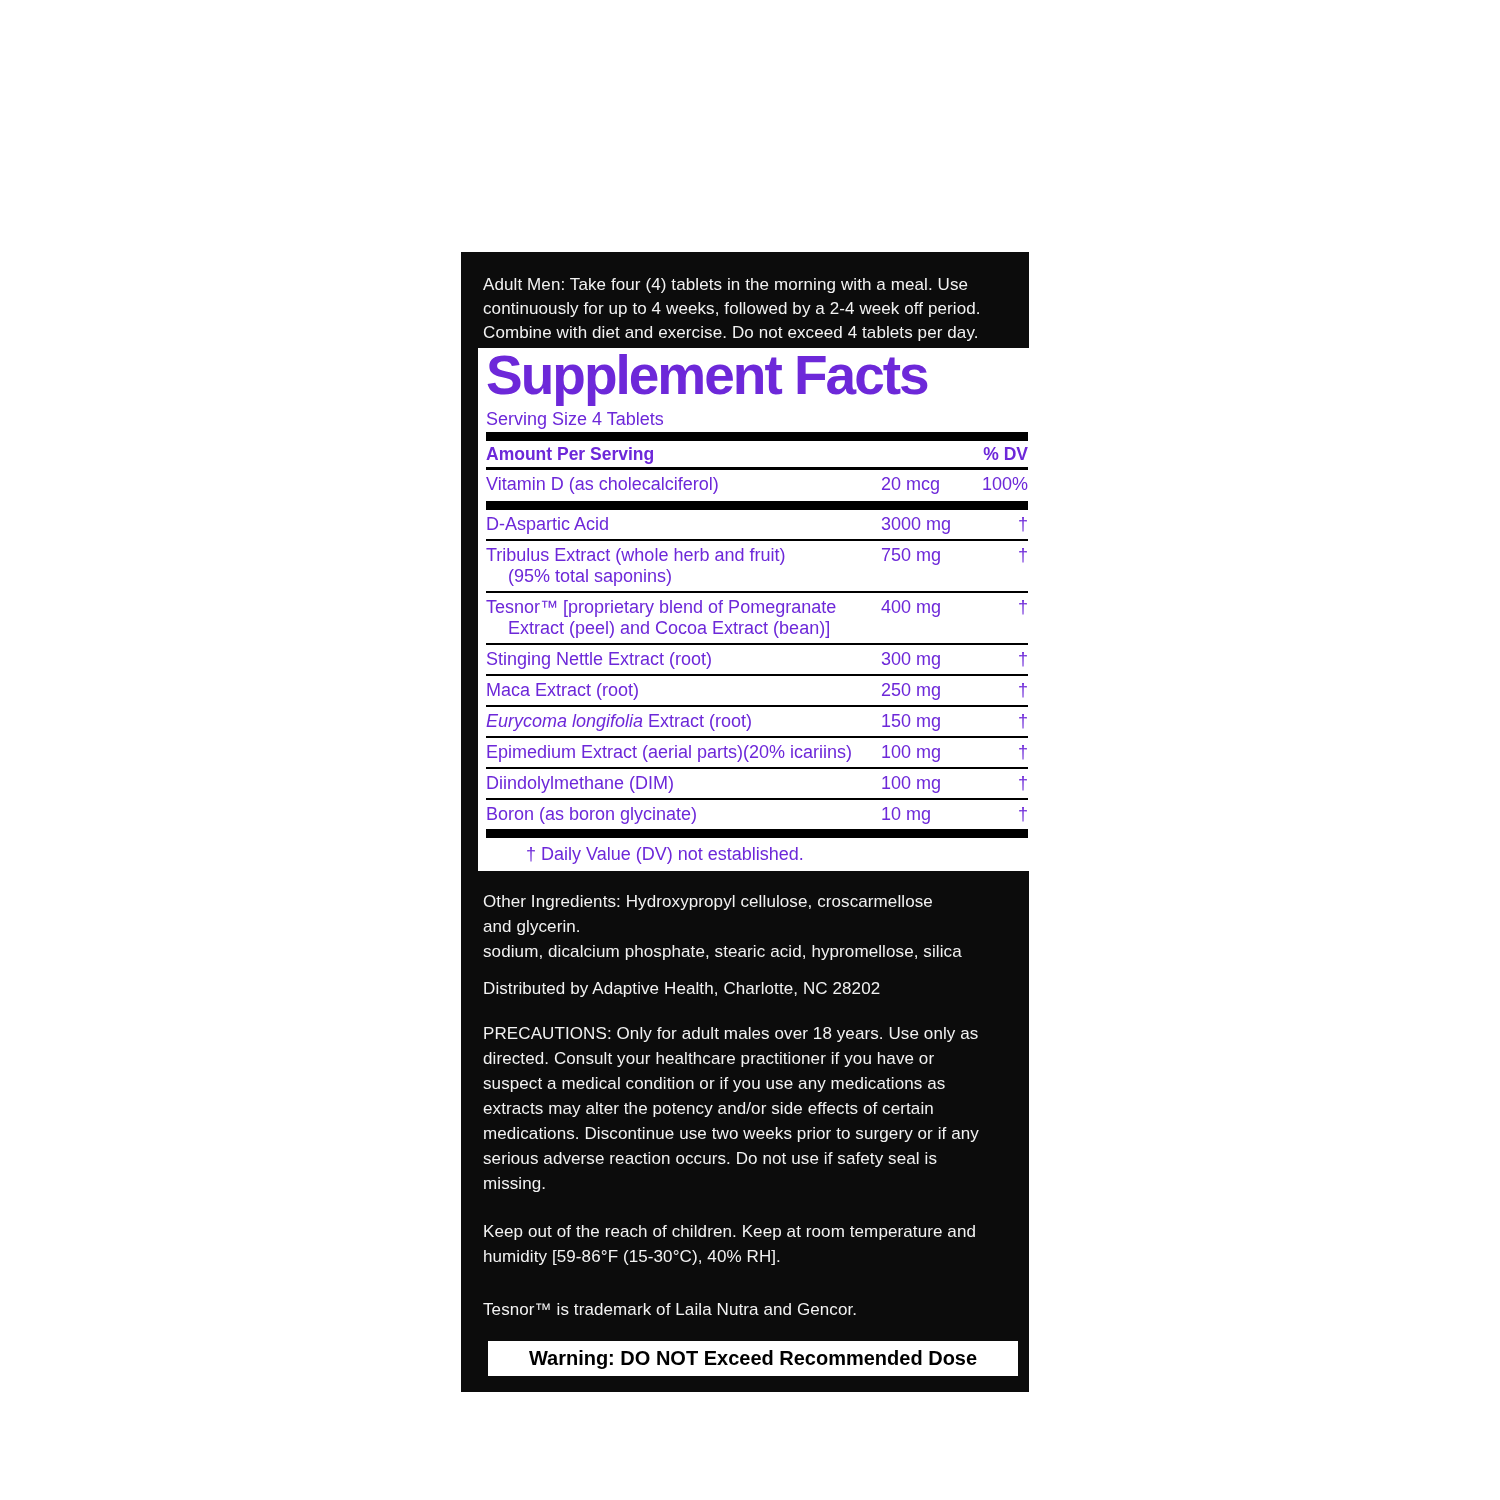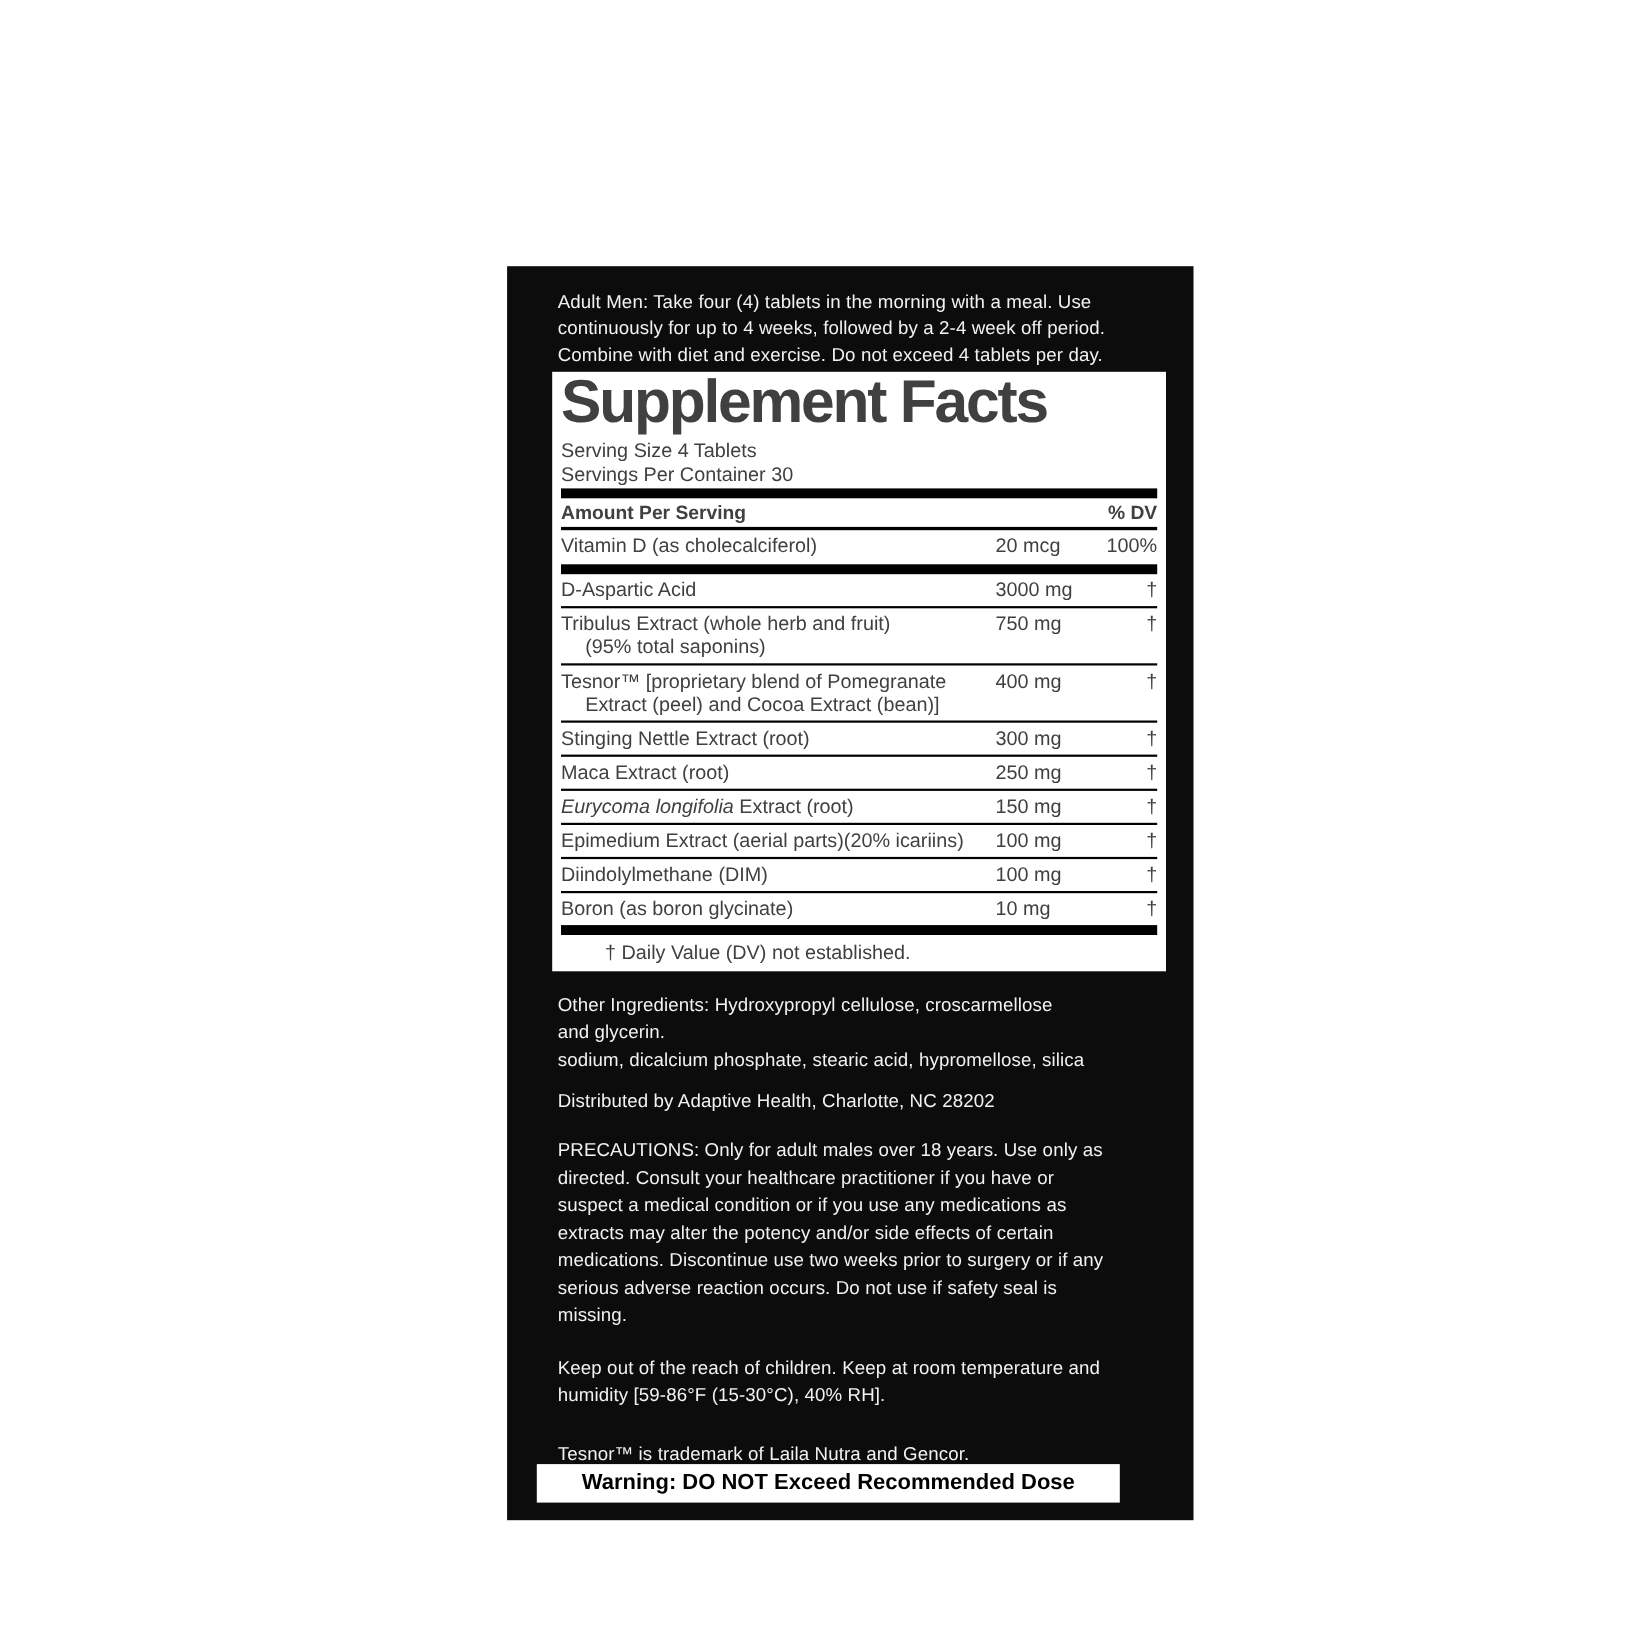--- a/index.html
+++ b/index.html
@@ -2,30 +2,30 @@
 <html><head>
 <meta charset="utf-8">
 <style>
   html,body{margin:0;padding:0;}
   body{
     width:1500px;height:1500px;background:#ffffff;position:relative;
     font-family:"Liberation Sans", sans-serif;
     -webkit-font-smoothing:antialiased;
   }
   .panel{
-    position:absolute;left:461px;top:242px;width:624px;height:1140px;
+    position:absolute;left:461px;top:252px;width:568px;height:1140px;
     background:#0c0c0c;color:#f2f2f2;box-sizing:border-box;
-    padding:0 29px 0 41px;overflow:hidden;
+    padding:0 29px 0 17px;overflow:hidden;
   }
   .par{padding-left:5px;font-size:17px;line-height:25px;letter-spacing:0.1px;}
   .par div{white-space:nowrap;}
   .directions{margin-top:21px;line-height:24px;}
   
   .facts{
-    background:#ffffff;color:#404040;margin-top:3px;
+    background:#ffffff;color:#6d28d9;margin-top:3px;
     box-sizing:border-box;width:558px;
     padding:2px 8px 4px 8px;
   }
   .facts-title{
     font-size:55px;font-weight:bold;letter-spacing:-2px;line-height:50px;
     white-space:nowrap;
   }
   .serving{font-size:18px;line-height:22px;margin-top:8px;}
   .bar-thick{height:9px;background:#000;margin-top:2px;}
   .bar-med{height:3px;background:#000;}
@@ -61,21 +61,20 @@
   <div class="par directions">
     <div>Adult Men: Take four (4) tablets in the morning with a meal. Use</div>
     <div>continuously for up to 4 weeks, followed by a 2-4 week off period.</div>
     <div>Combine with diet and exercise. Do not exceed 4 tablets per day.</div>
   </div>
 
   <div class="facts">
     <div class="facts-title">Supplement Facts</div>
     <div class="serving">
       <div>Serving Size 4 Tablets</div>
-      <div>Servings Per Container 30</div>
     </div>
     <div class="bar-thick"></div>
     <div class="hdr">
       <span>Amount Per Serving</span>
       <span>% DV</span>
     </div>
     <div class="bar-med"></div>
 
     <div class="row">
       <div class="rname"><span>Vitamin D (as cholecalciferol)</span></div>

